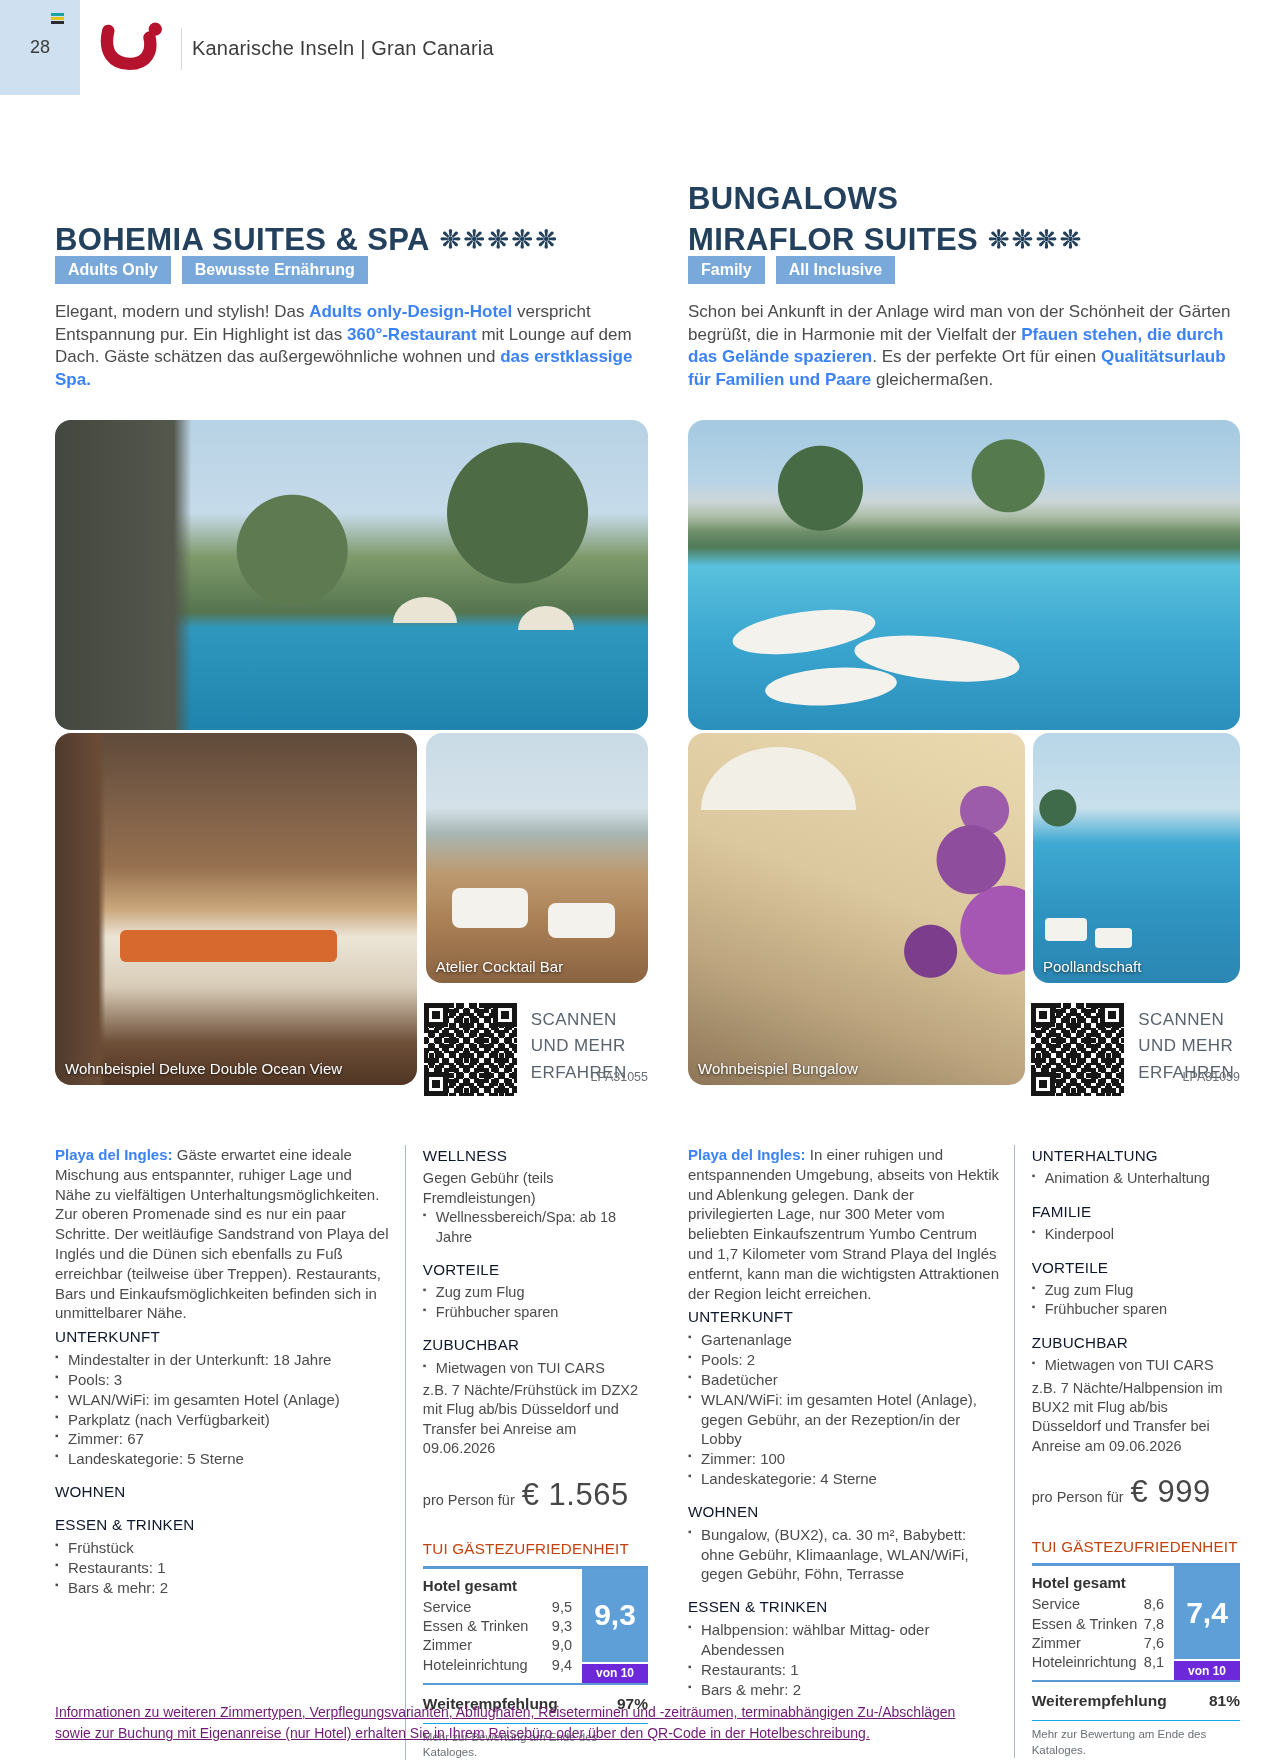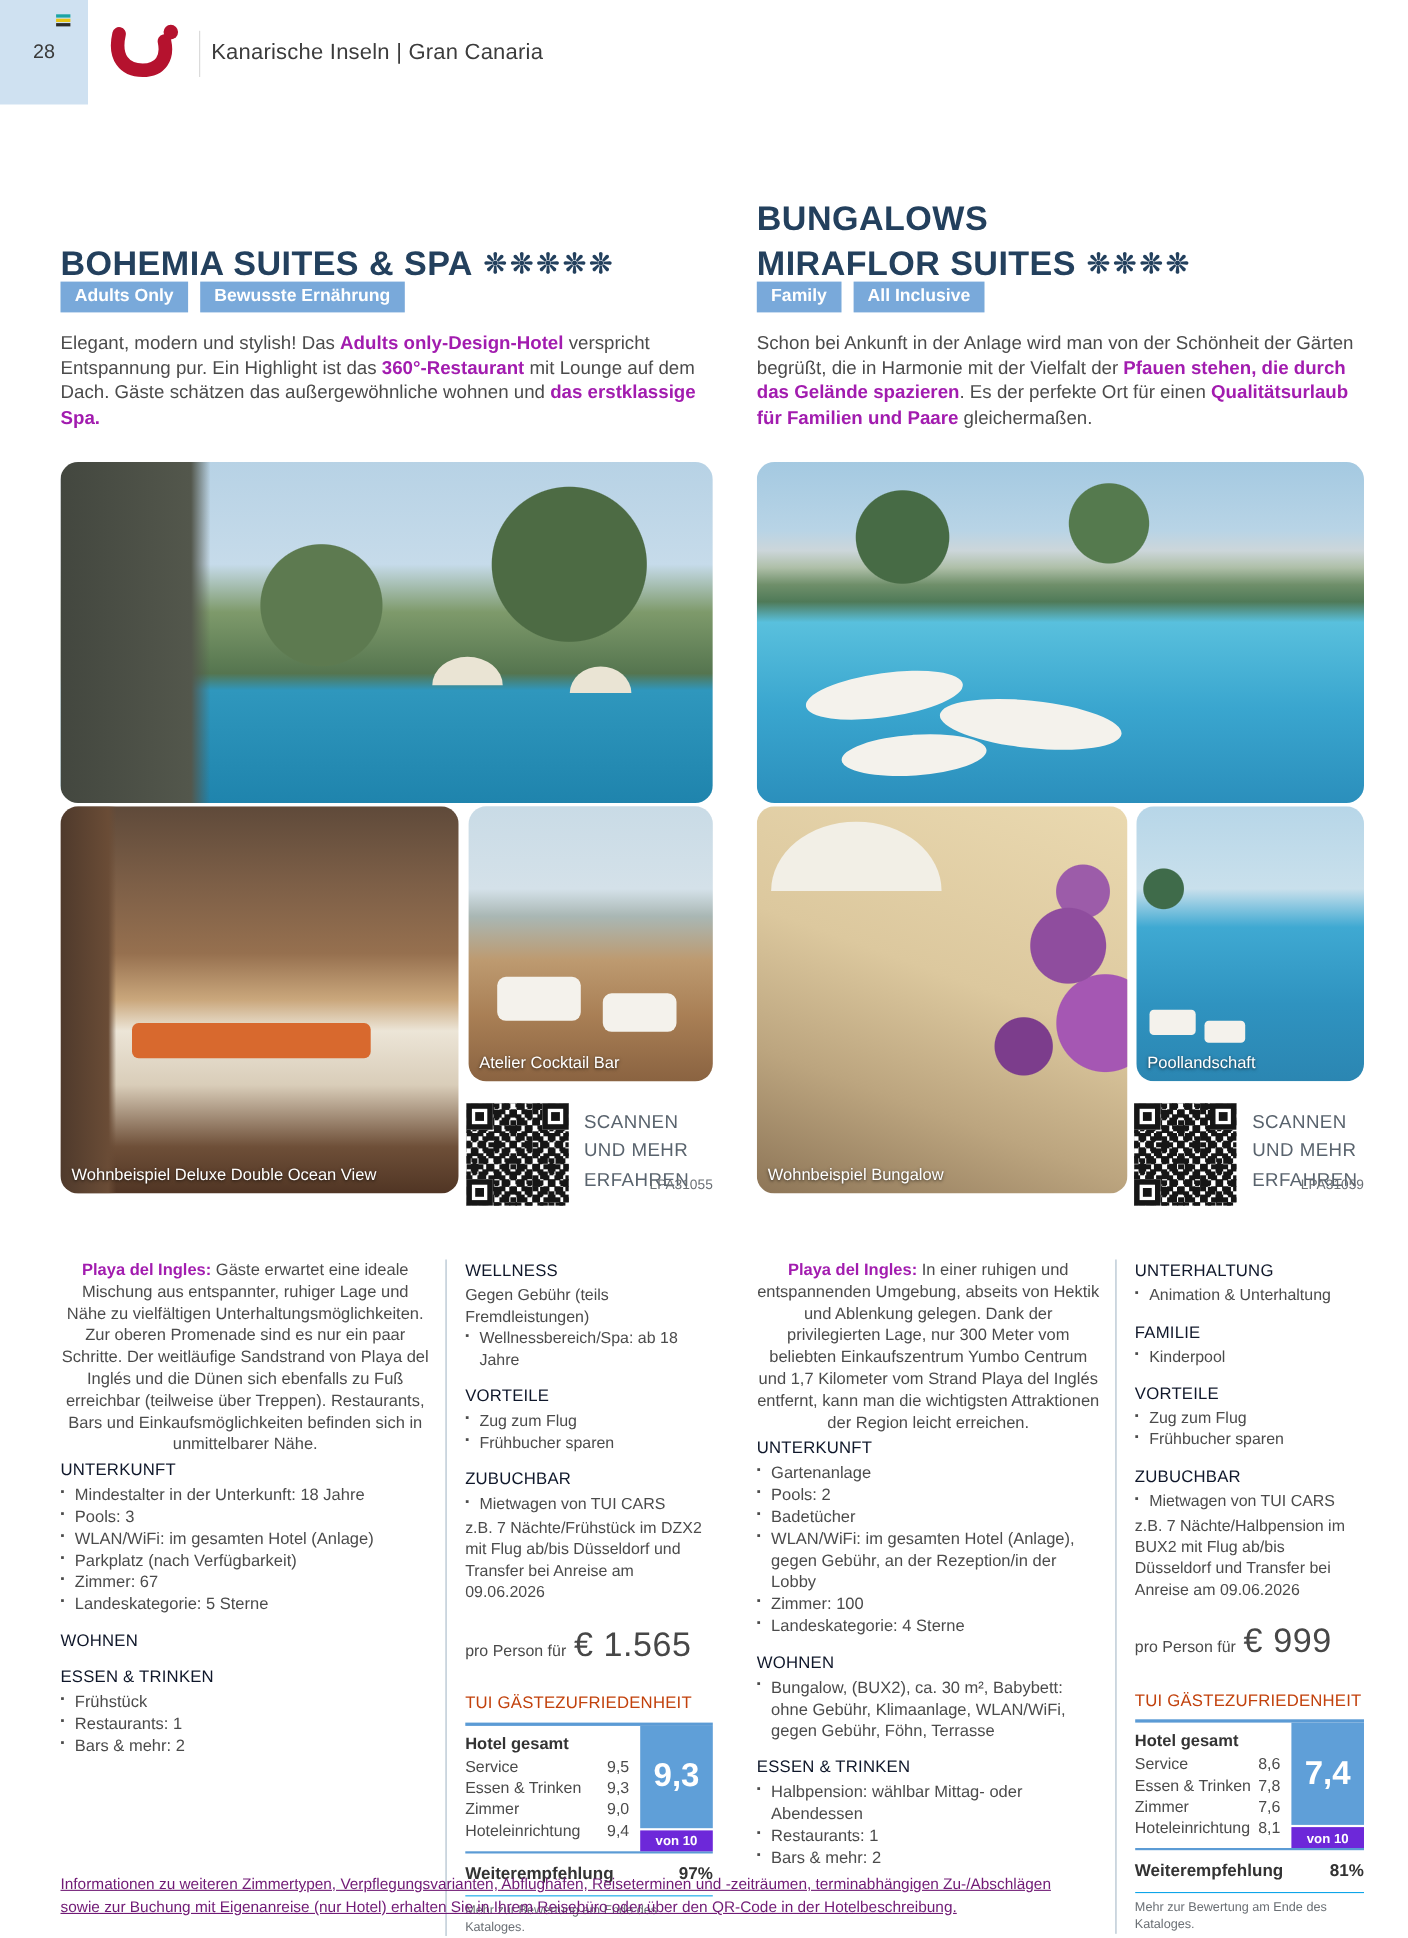--- a/index.html
+++ b/index.html
@@ -25,21 +25,21 @@
 
   .hotel-title{position:absolute;left:0;right:0;top:116px;height:124px;display:flex;
                flex-direction:column;justify-content:flex-end;font-size:31px;color:#23405d;
                line-height:1.32;letter-spacing:.4px;}
   .stars{font-size:25px;letter-spacing:3px;margin-left:10px;position:relative;top:-2px;}
 
   .badges{position:absolute;left:0;top:256px;display:flex;gap:11px;}
   .badge{background:#79a9da;color:#fff;font-weight:bold;font-size:16px;padding:5px 13px;white-space:nowrap;}
 
   .intro{position:absolute;left:0;right:0;top:301px;font-size:17px;line-height:1.33;color:#4b4b4b;margin:0;}
-  .b{font-weight:bold;color:#a21caf;}
+  .b{font-weight:bold;color:#3b82f6;}
 
   
   .ph{position:absolute;overflow:hidden;border-radius:16px;}
   .main-photo{left:0;right:0;top:420px;height:310px;}
   .thumb-tall{left:0;top:733px;width:61%;height:352px;}
   .thumb-short{right:0;top:733px;width:37.5%;height:250px;}
   .photo-caption{position:absolute;left:10px;bottom:8px;color:#fff;font-size:15px;
                  text-shadow:0 1px 3px rgba(0,0,0,.7);white-space:nowrap;}
 
   .ph-bohemia-main{background:
@@ -77,21 +77,21 @@
   .qr i::after{content:"";position:absolute;inset:3px;background:#161616;}
   .qr .tl{left:0;top:0;} .qr .tr{right:0;top:0;} .qr .bl{left:0;bottom:0;}
   .scan-text{width:115px;font-size:17px;line-height:1.55;color:#59636d;letter-spacing:.4px;padding-top:4px;}
   .lpa{position:absolute;right:0;top:1070px;font-size:12.5px;color:#6a6f74;}
 
   
   .columns{position:absolute;left:0;right:0;top:1145px;display:flex;}
   .col1{width:59%;padding-right:14px;box-sizing:border-box;font-size:15px;line-height:1.32;}
   .vdivider{width:1px;background:#a8bac8;}
   .col2{flex:1;padding-left:17px;box-sizing:border-box;font-size:14.5px;line-height:1.34;}
-  .lead{margin:0 0 4px;text-align:center;}
+  .lead{margin:0 0 4px;}
   .sec-heading{font-size:15.2px;color:#0f172a;margin:13px 0 3px;letter-spacing:.2px;}
   .sections > .sec-heading:first-child{margin-top:1px;}
   .bullets{list-style:none;margin:0;padding:0;}
   .bullets li{padding-left:13px;position:relative;}
   .bullets li::before{content:"▪";position:absolute;left:0;top:0;font-size:10px;color:#4b4b4b;}
   .sec-note{margin:1px 0 0;}
   .sec-after{margin:3px 0 0;}
 
   .price{margin-top:15px;white-space:nowrap;}
   .price-prefix{font-size:14.5px;color:#4a4a4a;}

